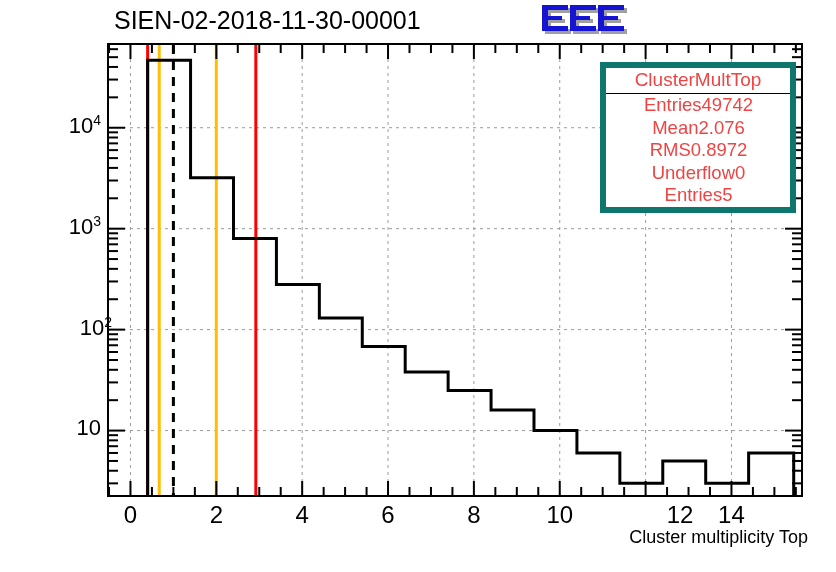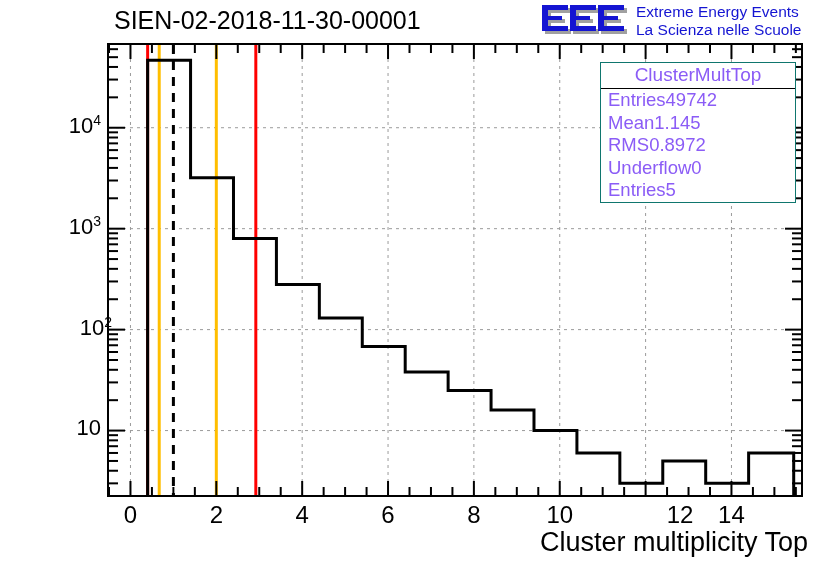--- a/index.html
+++ b/index.html
@@ -25,35 +25,35 @@
 
   
   .ylab{
     position:absolute;text-align:left;font-size:22px;color:#000;white-space:nowrap;
   }
   .ylab sup{font-size:14px;vertical-align:super;}
   .xlab{
     position:absolute;font-size:24px;color:#000;text-align:center;white-space:nowrap;
   }
   .axis-title{
-    position:absolute;right:28px;top:527px;font-size:27px;color:#000;white-space:nowrap;
+    position:absolute;right:28px;top:527px;font-size:18px;color:#000;white-space:nowrap;
   }
 
   
   .stats{
     position:absolute;left:600px;top:62px;width:196px;
-    background:#fff;border:1px solid #0f766e;box-sizing:border-box;
-    font-size:18.5px;color:#8b5cf6;
+    background:#fff;border:6px solid #0f766e;box-sizing:border-box;
+    font-size:18.5px;color:#ef4444;
   }
   .stats .sb-title{
     text-align:center;padding:1px 0 2px 0;border-bottom:1px solid #000;
     font-size:19px;
   }
   .stats .sb-row{
-    display:flex;justify-content:flex-start;padding:0px 6px 0px 7px;
+    display:flex;justify-content:center;padding:0px 6px 0px 7px;
     line-height:22.5px;
   }
   .stats .sb-row span{white-space:nowrap;}
 </style>
 </head>
 <body>
 
 <div id="root">
 
   <div class="plot-title">SIEN-02-2018-11-30-00001</div>
@@ -82,24 +82,20 @@
         <rect x="30" y="3" width="26" height="5"></rect>
         <rect x="30" y="3" width="6" height="26"></rect>
         <rect x="30" y="14" width="20" height="4"></rect>
         <rect x="30" y="24" width="26" height="5"></rect>
         <rect x="58" y="3" width="26" height="5"></rect>
         <rect x="58" y="3" width="6" height="26"></rect>
         <rect x="58" y="14" width="20" height="4"></rect>
         <rect x="58" y="24" width="26" height="5"></rect>
       </g>
     </svg>
-    <div class="logo-text">
-      <div>Extreme Energy Events</div>
-      <div>La Scienza nelle Scuole</div>
-    </div>
   </div>
 
   <svg class="plot">
     <g id="grid-layer">
         <line x1="130.46401985111663" y1="45" x2="130.46401985111663" y2="495" stroke="#9a9a9a" stroke-width="1" stroke-dasharray="3,4"></line>
         <line x1="216.32009925558316" y1="45" x2="216.32009925558316" y2="495" stroke="#9a9a9a" stroke-width="1" stroke-dasharray="3,4"></line>
         <line x1="302.1761786600497" y1="45" x2="302.1761786600497" y2="495" stroke="#9a9a9a" stroke-width="1" stroke-dasharray="3,4"></line>
         <line x1="388.0322580645162" y1="45" x2="388.0322580645162" y2="495" stroke="#9a9a9a" stroke-width="1" stroke-dasharray="3,4"></line>
         <line x1="473.8883374689826" y1="45" x2="473.8883374689826" y2="495" stroke="#9a9a9a" stroke-width="1" stroke-dasharray="3,4"></line>
         <line x1="559.7444168734492" y1="45" x2="559.7444168734492" y2="495" stroke="#9a9a9a" stroke-width="1" stroke-dasharray="3,4"></line>
@@ -293,21 +289,21 @@
 
   <div class="stats">
     <div class="sb-title">ClusterMultTop</div>
     <div id="stats-rows">
         <div class="sb-row">
           <span>Entries</span>
           <span>49742</span>
         </div>
         <div class="sb-row">
           <span>Mean</span>
-          <span>1.145</span>
+          <span>2.076</span>
         </div>
         <div class="sb-row">
           <span>RMS</span>
           <span>0.8972</span>
         </div>
         <div class="sb-row">
           <span>Underflow</span>
           <span>0</span>
         </div>
         <div class="sb-row">

